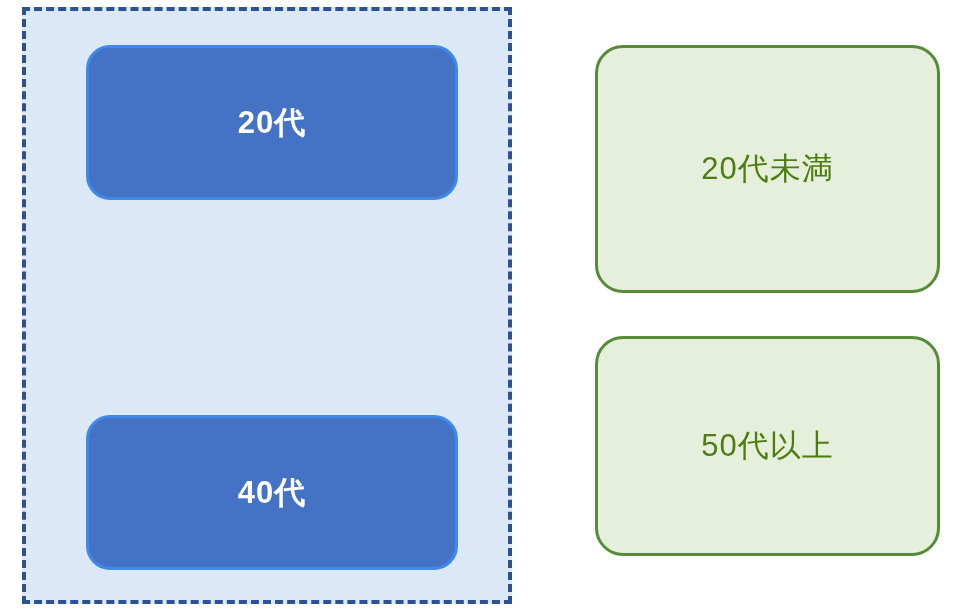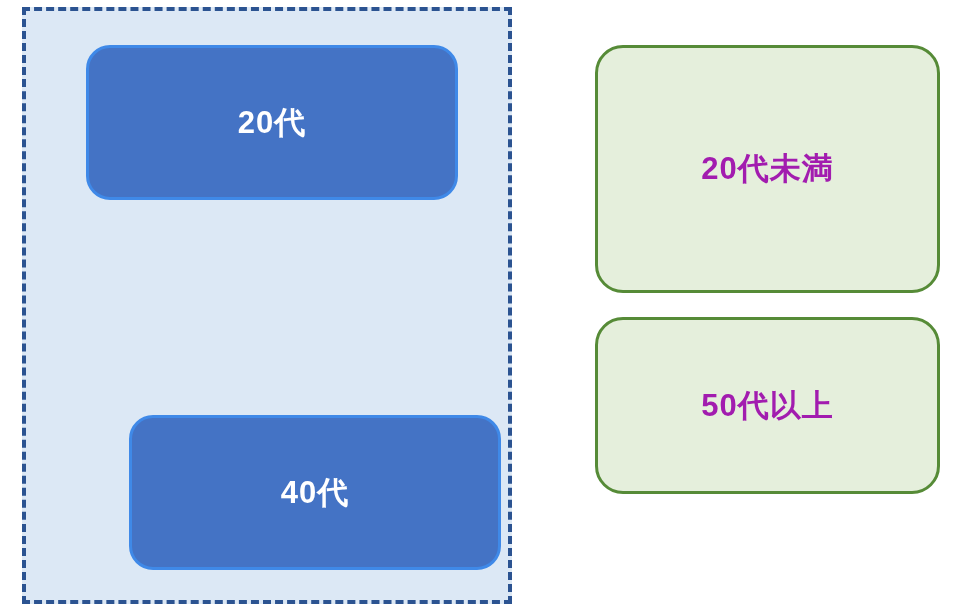--- a/index.html
+++ b/index.html
@@ -33,45 +33,45 @@
     background: #4473c5;
     border: 3px solid #3f89e8;
     border-radius: 24px;
     box-sizing: border-box;
     display: flex;
     align-items: center;
     justify-content: center;
   }
   .blue-box-1 { top: 34px; }
   .blue-box-2 { top: 219px; }
-  .blue-box-3 { top: 404px; margin-left: 43px; }
+  .blue-box-3 { top: 404px; }
   .blue-box .label {
     color: #ffffff;
     font-size: 31px;
     font-weight: bold;
     letter-spacing: 1px;
   }
   .green-box {
     position: absolute;
     left: 595px;
     width: 345px;
     background: #e5efdc;
     border: 3px solid #568b37;
     border-radius: 28px;
     box-sizing: border-box;
     display: flex;
     align-items: center;
     justify-content: center;
   }
   .green-box-1 { top: 45px;  height: 248px; }
-  .green-box-2 { top: 317px; height: 177px; }
+  .green-box-2 { top: 336px; height: 220px; }
   .green-box .label {
-    color: #a21caf;
+    color: #4d7c0f;
     font-size: 31px;
-    font-weight: bold;
+    font-weight: normal;
     letter-spacing: 1px;
   }
 </style>
 </head>
 <body>
 
 <div class="canvas">
 
   <div class="dashed-group">
     <div class="blue-box blue-box-1">

